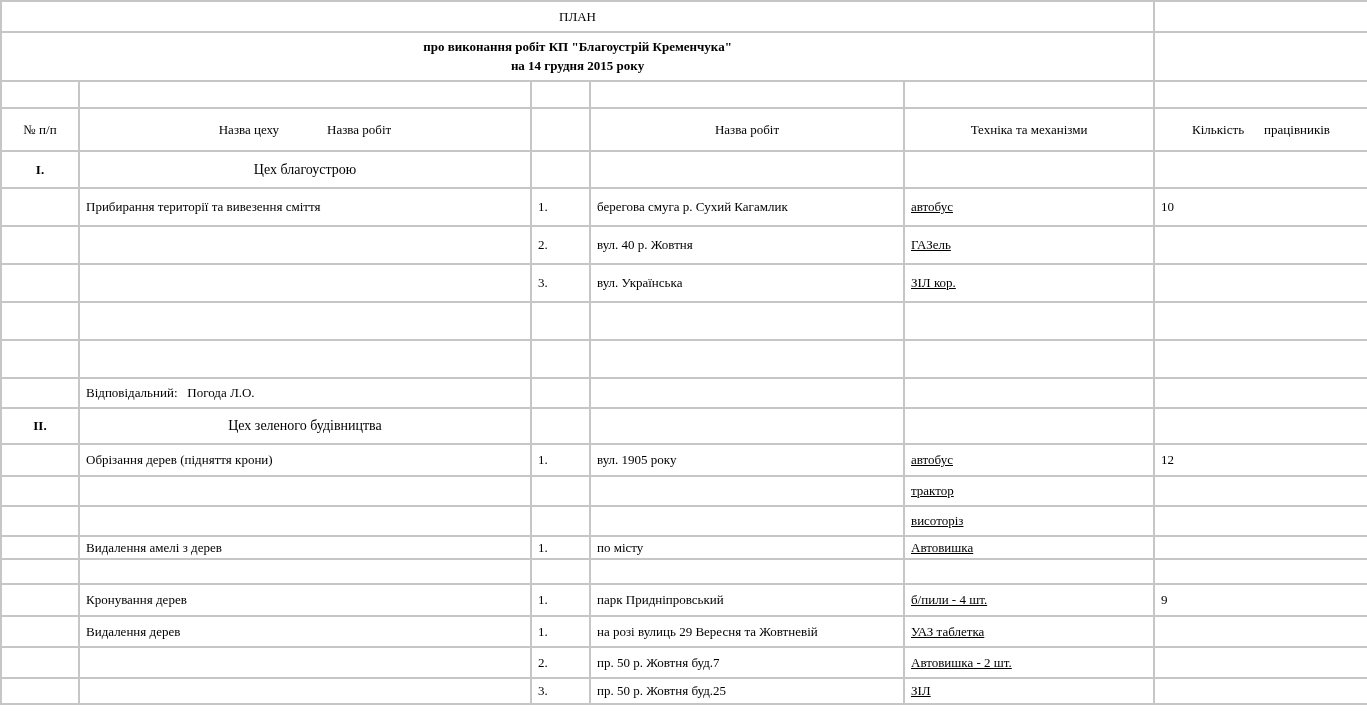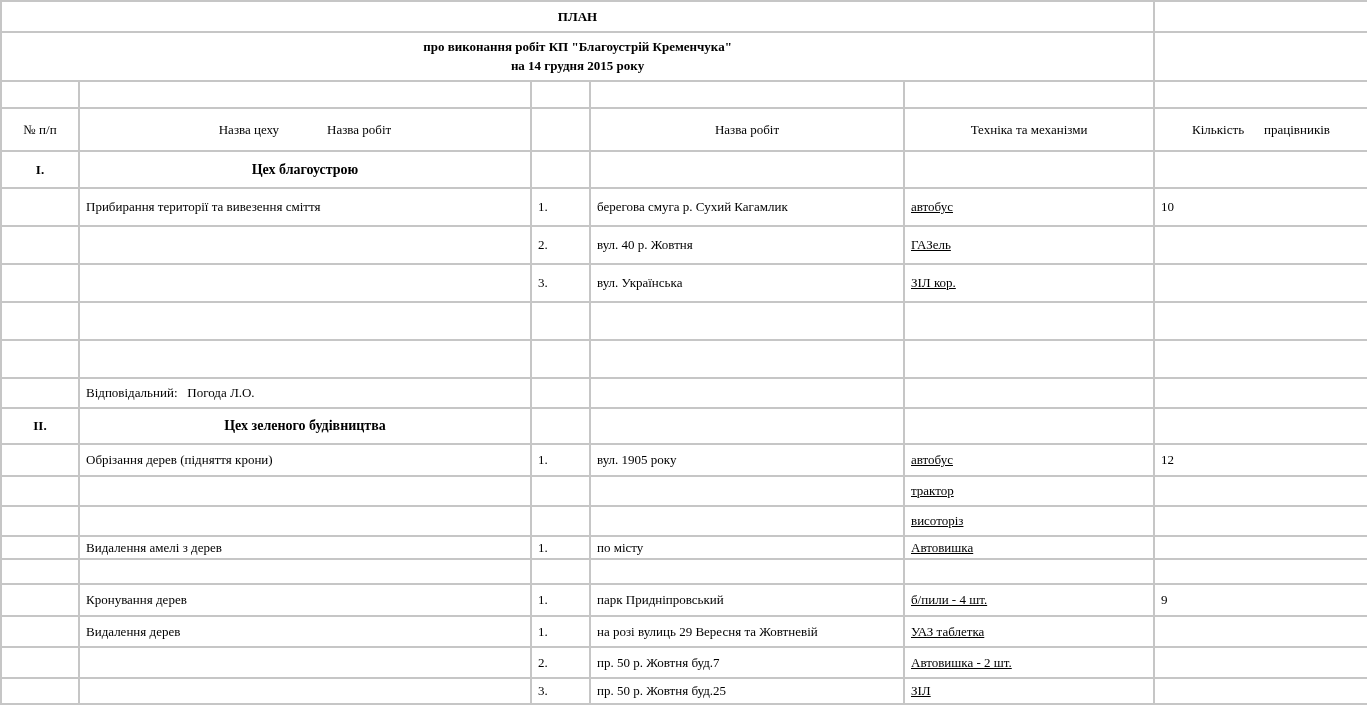--- a/index.html
+++ b/index.html
@@ -11,29 +11,29 @@
     border-collapse:collapse;table-layout:fixed;width:1367px;
   }
   table.plan td{
     border:2px solid #c6c6c6;
     padding:0 6px;
     font-size:13px;
     vertical-align:middle;
     overflow:hidden;
     white-space:nowrap;
   }
-  td.c-title{text-align:center;font-weight:bold;font-size:15px;}
+  td.c-title{text-align:center;font-weight:normal;font-size:15px;}
   td.c-subtitle{text-align:center;font-weight:bold;font-size:15px;line-height:1.45;}
   td.hdr{text-align:center;font-size:13px;padding:0 4px;margin-left:28px;}
   .hdr-split{display:flex;justify-content:center;gap:48px;text-align:center;}
   .hdr-split.narrow{gap:20px;}
   td.c-no{text-align:center;}
   td.c-qty{text-align:left;}
   tr.sec td.c-no{font-weight:bold;}
-  tr.sec td.c-name{text-align:center;font-weight:bold;font-size:14px;}
+  tr.sec td.c-name{text-align:center;font-weight:normal;font-size:14px;}
   td.c-place{padding-left:8px;}
   td.c-equip{padding-left:8px;text-decoration:underline;}
 </style>
 </head>
 <body>
 
 <div class="page">
 <table class="plan">
   <colgroup>
     <col style="width:78px">

